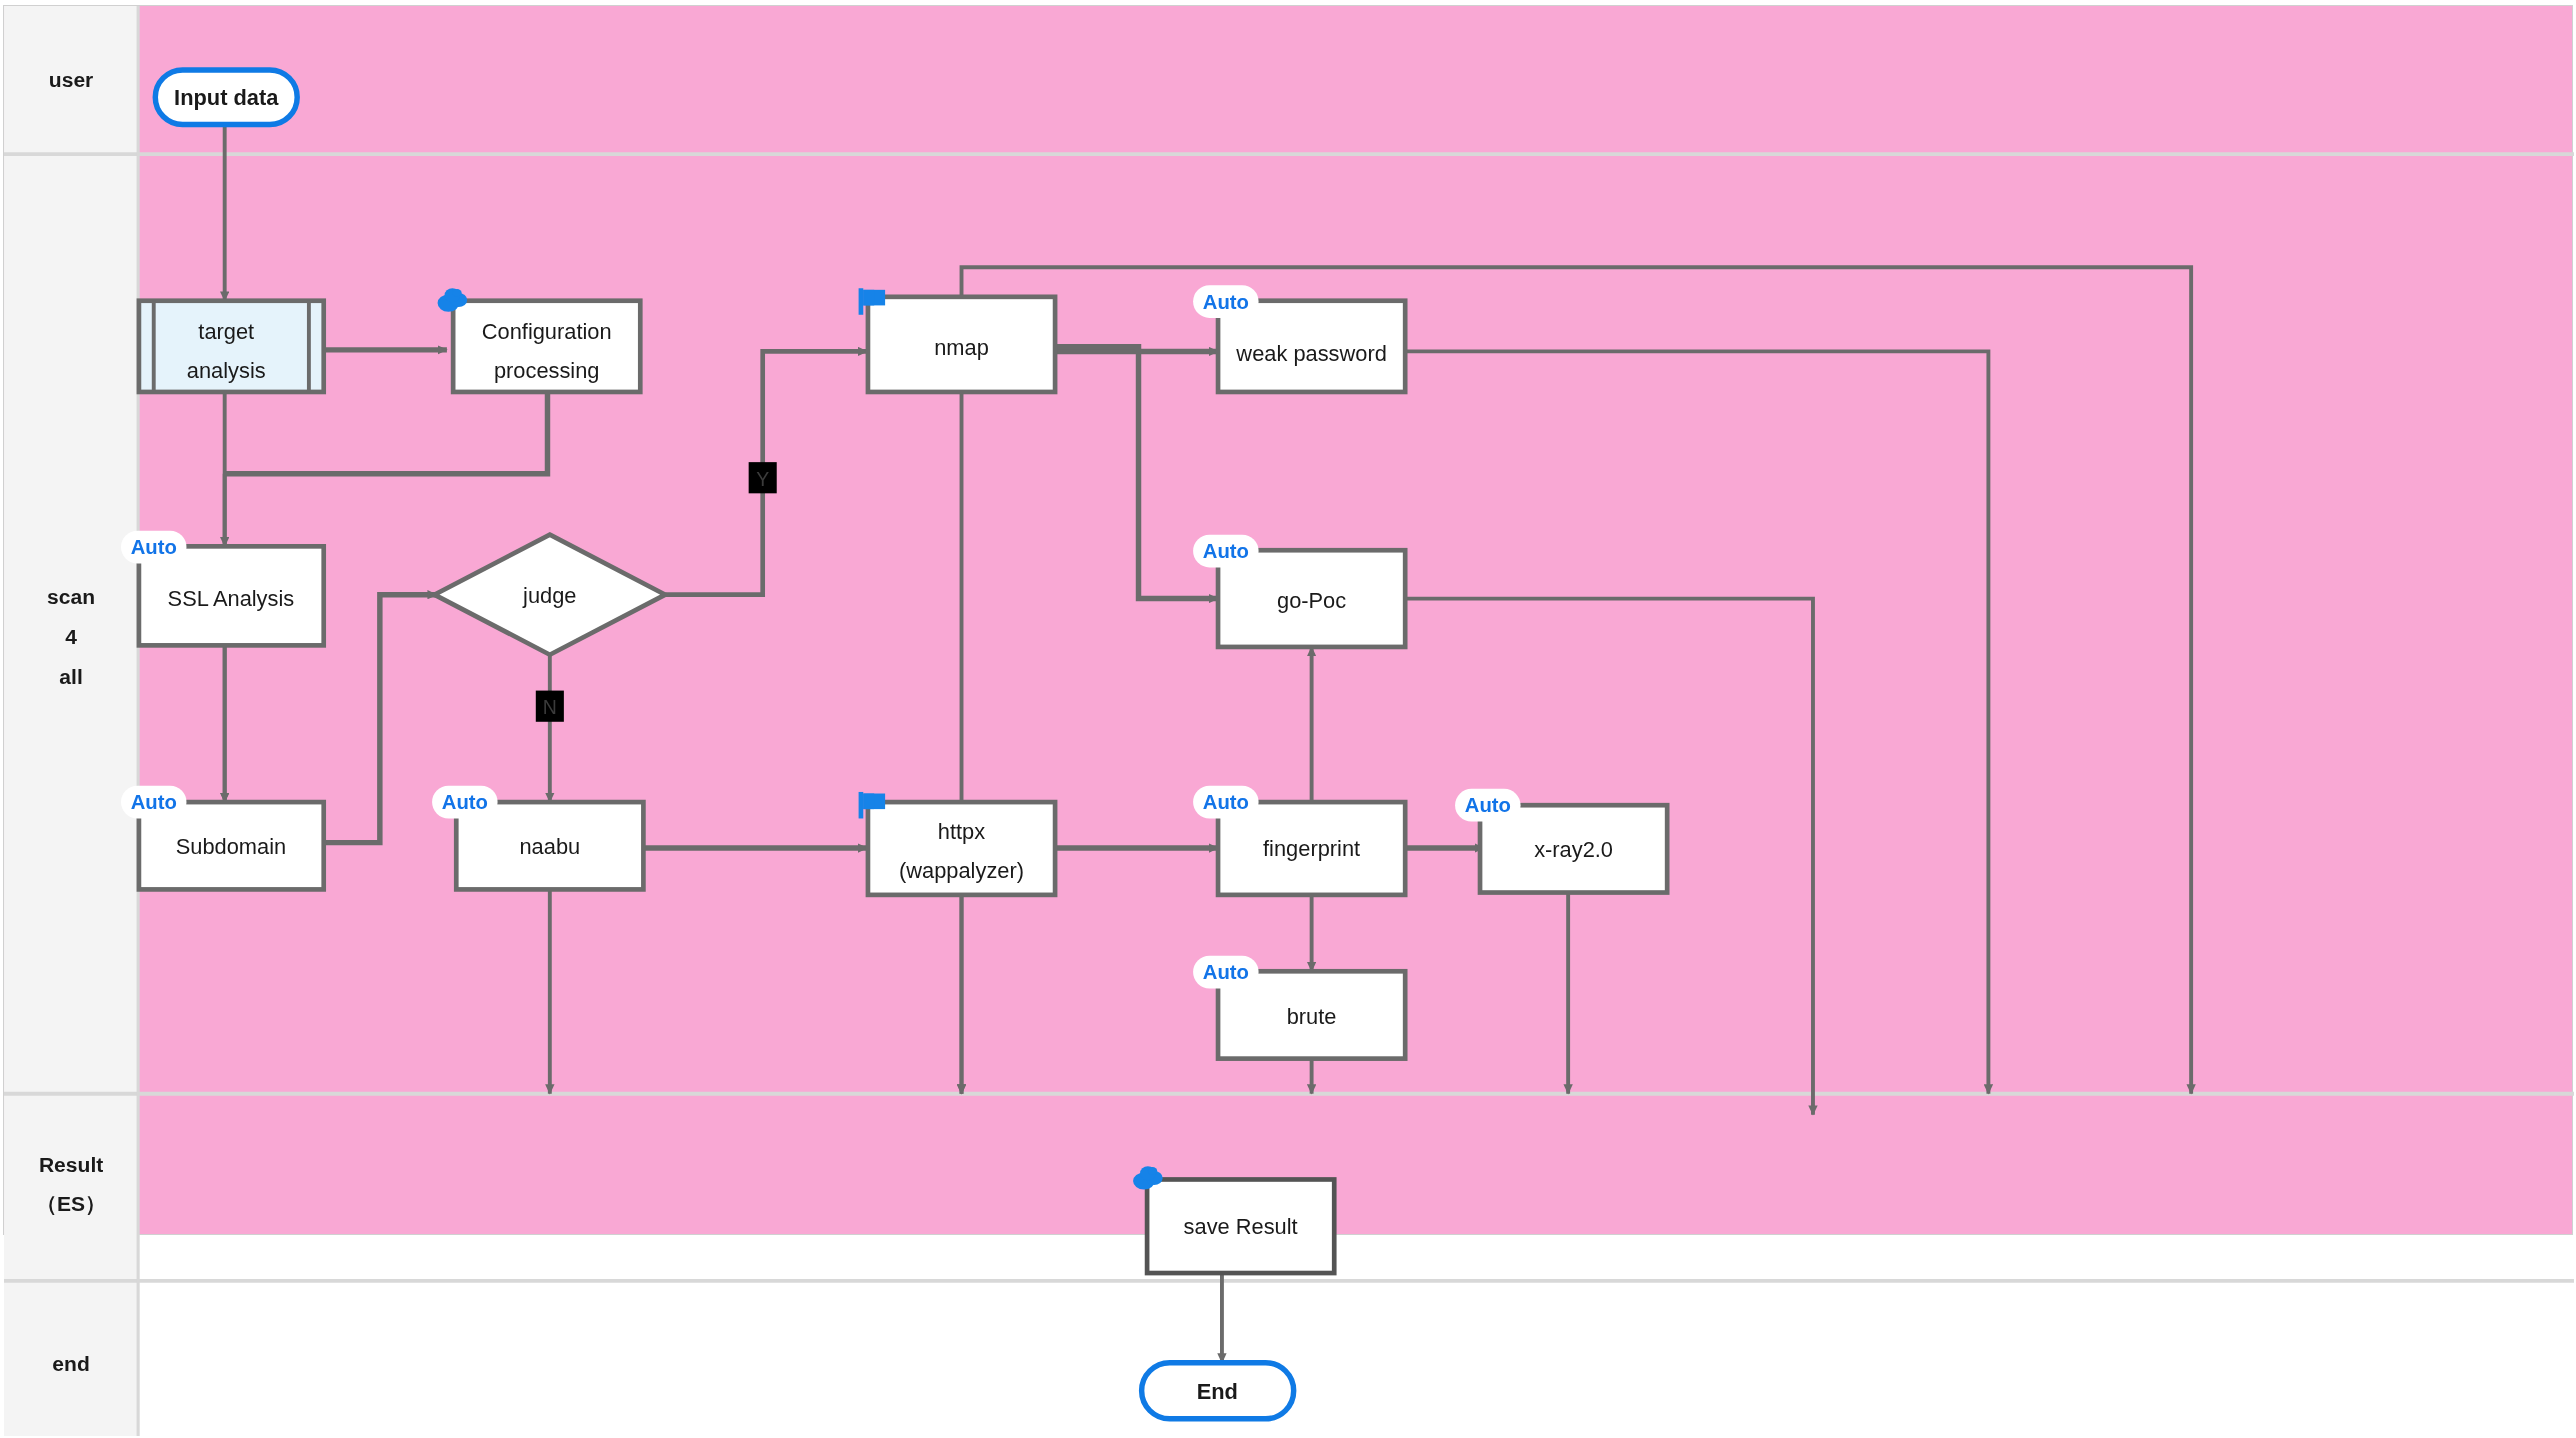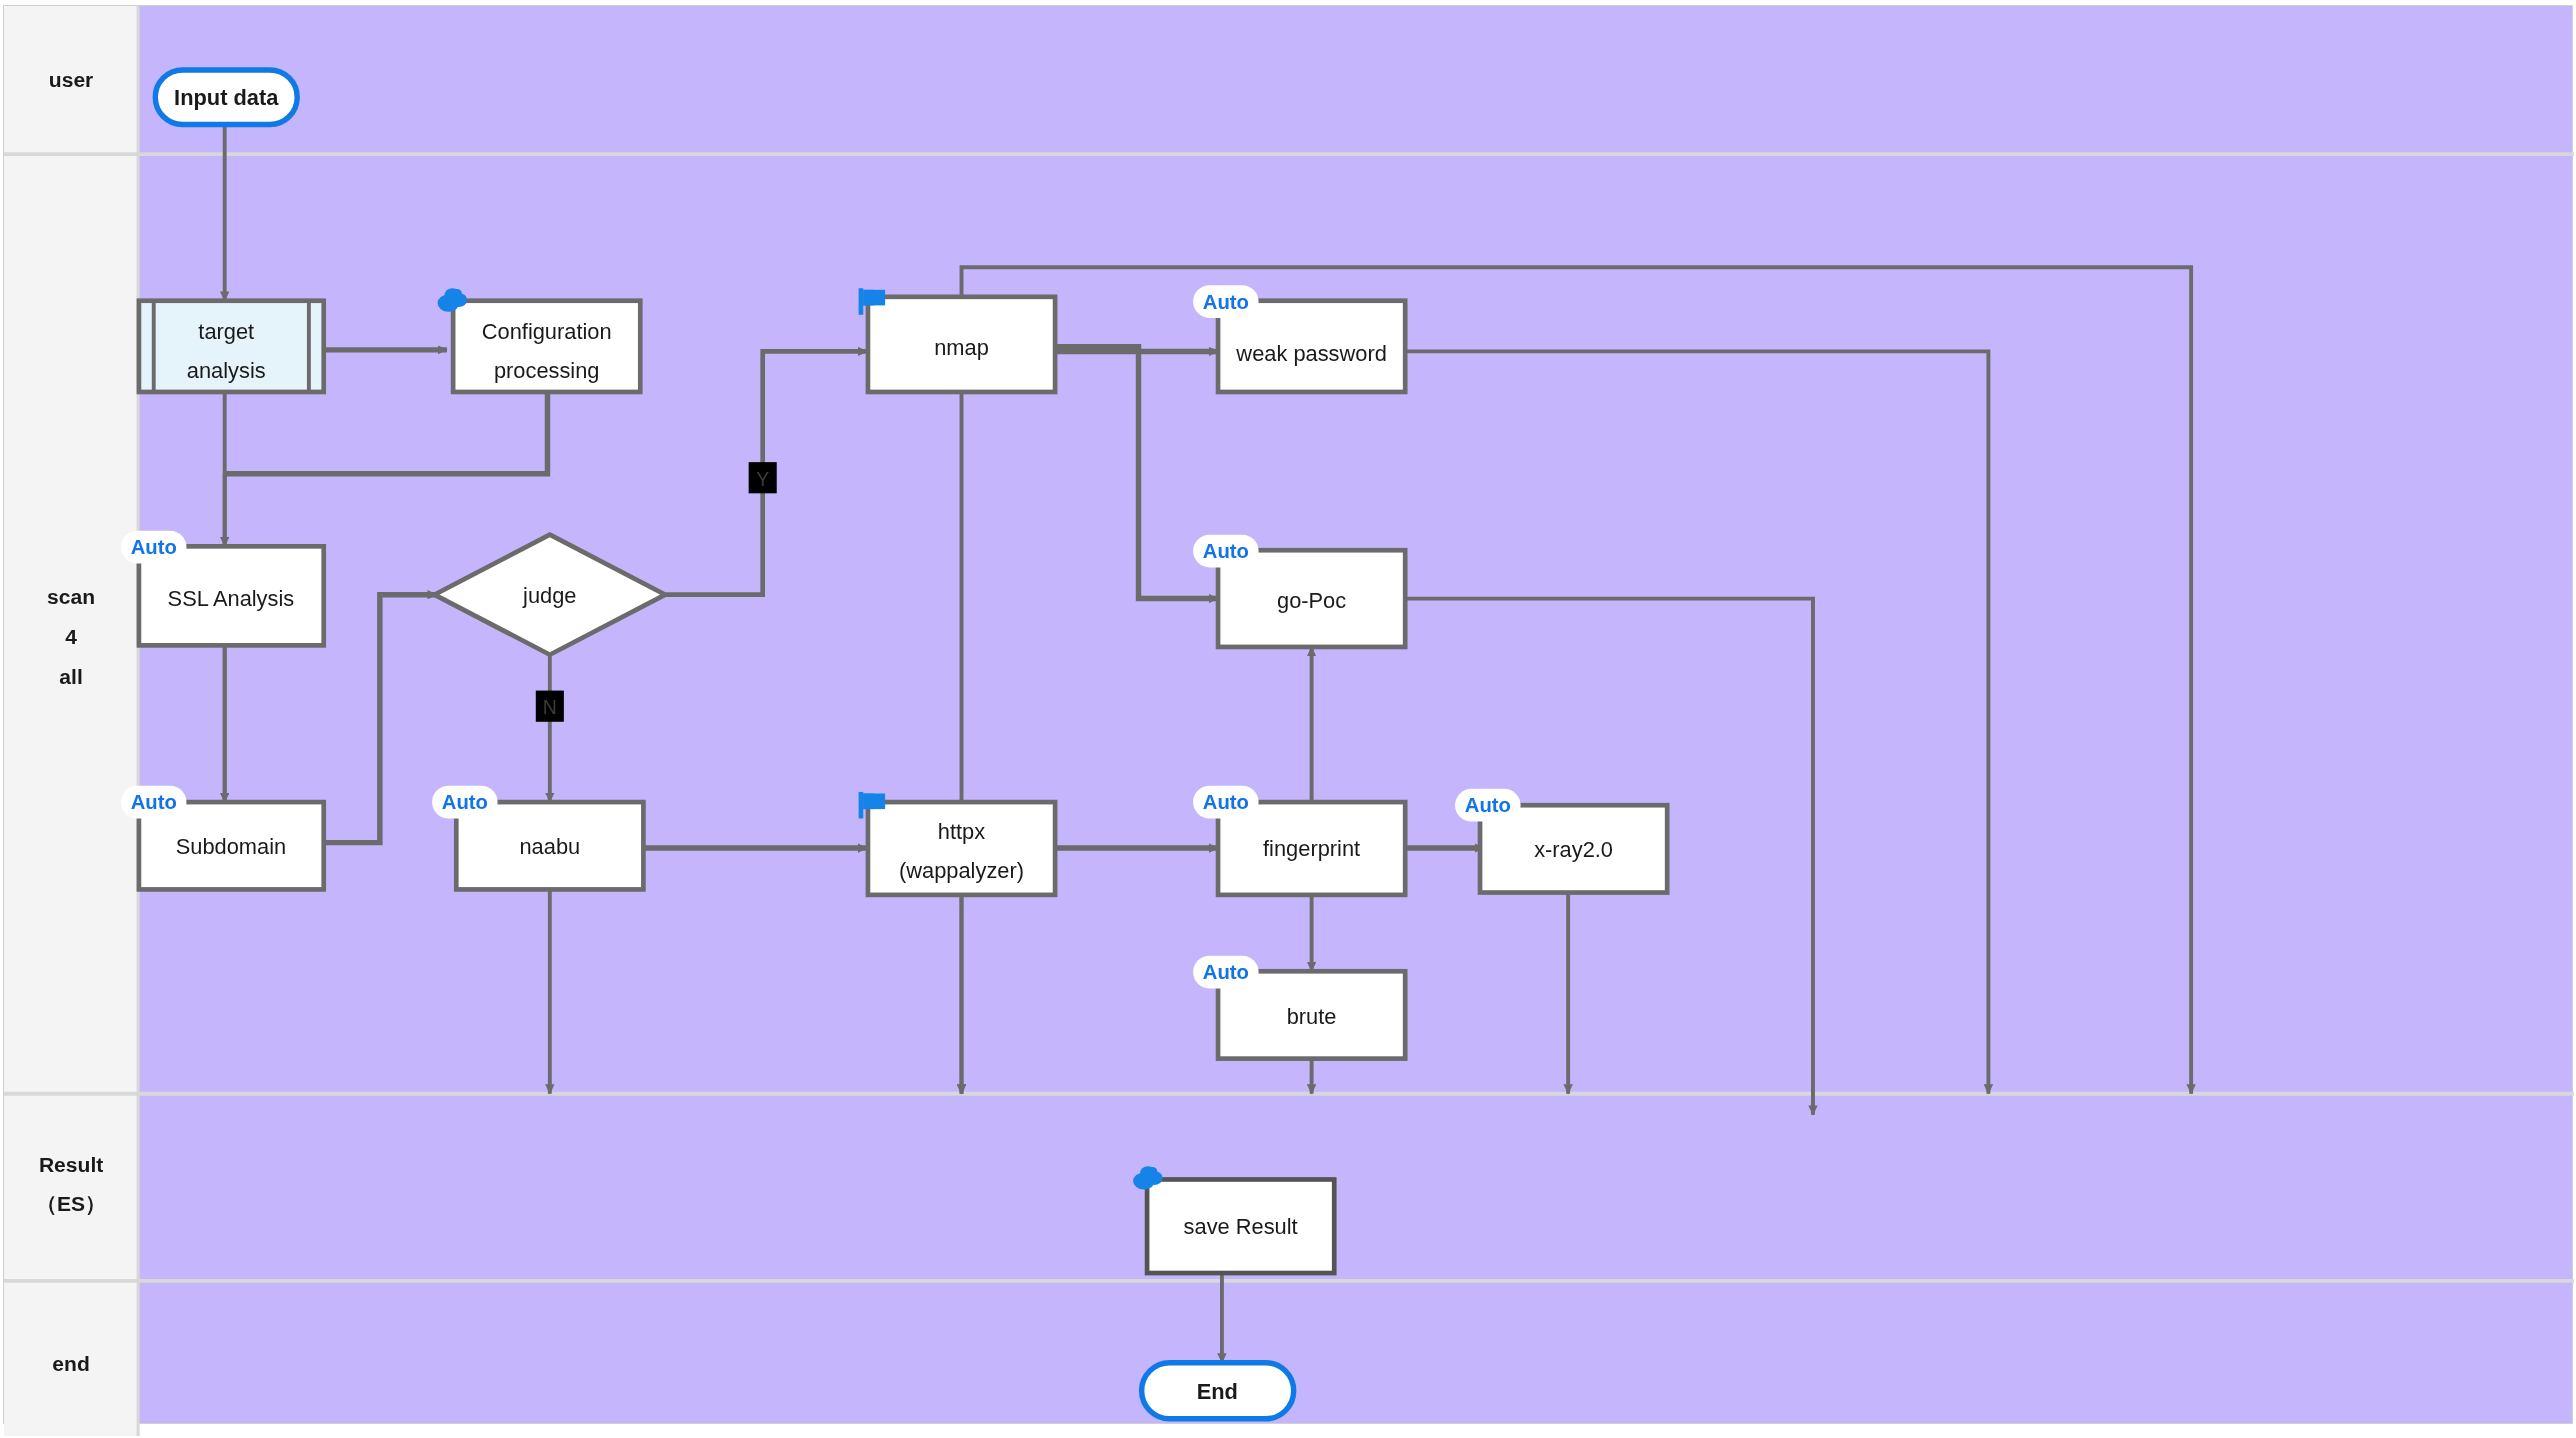--- a/index.html
+++ b/index.html
@@ -1,19 +1,19 @@
 <!DOCTYPE html>
 <html style="font-size:12.5px"><head>
 <meta charset="utf-8">
 <title>Scan Workflow Flowchart</title>
 <style>
   html,body{margin:0;padding:0;background:#ffffff;}
   body{font-family:"Liberation Sans","DejaVu Sans",sans-serif;}
   #page{position:relative;width:2576px;height:1438px;background:#ffffff;overflow:hidden;}
-  #board{position:absolute;left:3.1px;top:4.7px;width:2570px;height:1419px;background:#c4b5fd;
+  #board{position:absolute;left:3.1px;top:4.7px;width:2570px;height:1230px;background:#f9a8d4;
          border:0.8px solid #d0d0d0;box-sizing:border-box;}
   svg{display:block;}
   .lane-label{fill:#1a1a1a;font-weight:bold;font-size:27px;font-family:"Liberation Sans",sans-serif;}
   .node-text{fill:#1a1a1a;font-size:28px;font-family:"Liberation Sans",sans-serif;}
   .term-text{fill:#1a1a1a;font-size:28px;font-weight:bold;font-family:"Liberation Sans",sans-serif;}
   .badge-text{fill:#1274e8;font-size:26px;font-weight:bold;font-family:"Liberation Sans",sans-serif;}
   .edge-label{fill:#3b3b3b;font-size:25px;font-family:"Liberation Sans",sans-serif;}
 </style>
 </head>
 <body>

